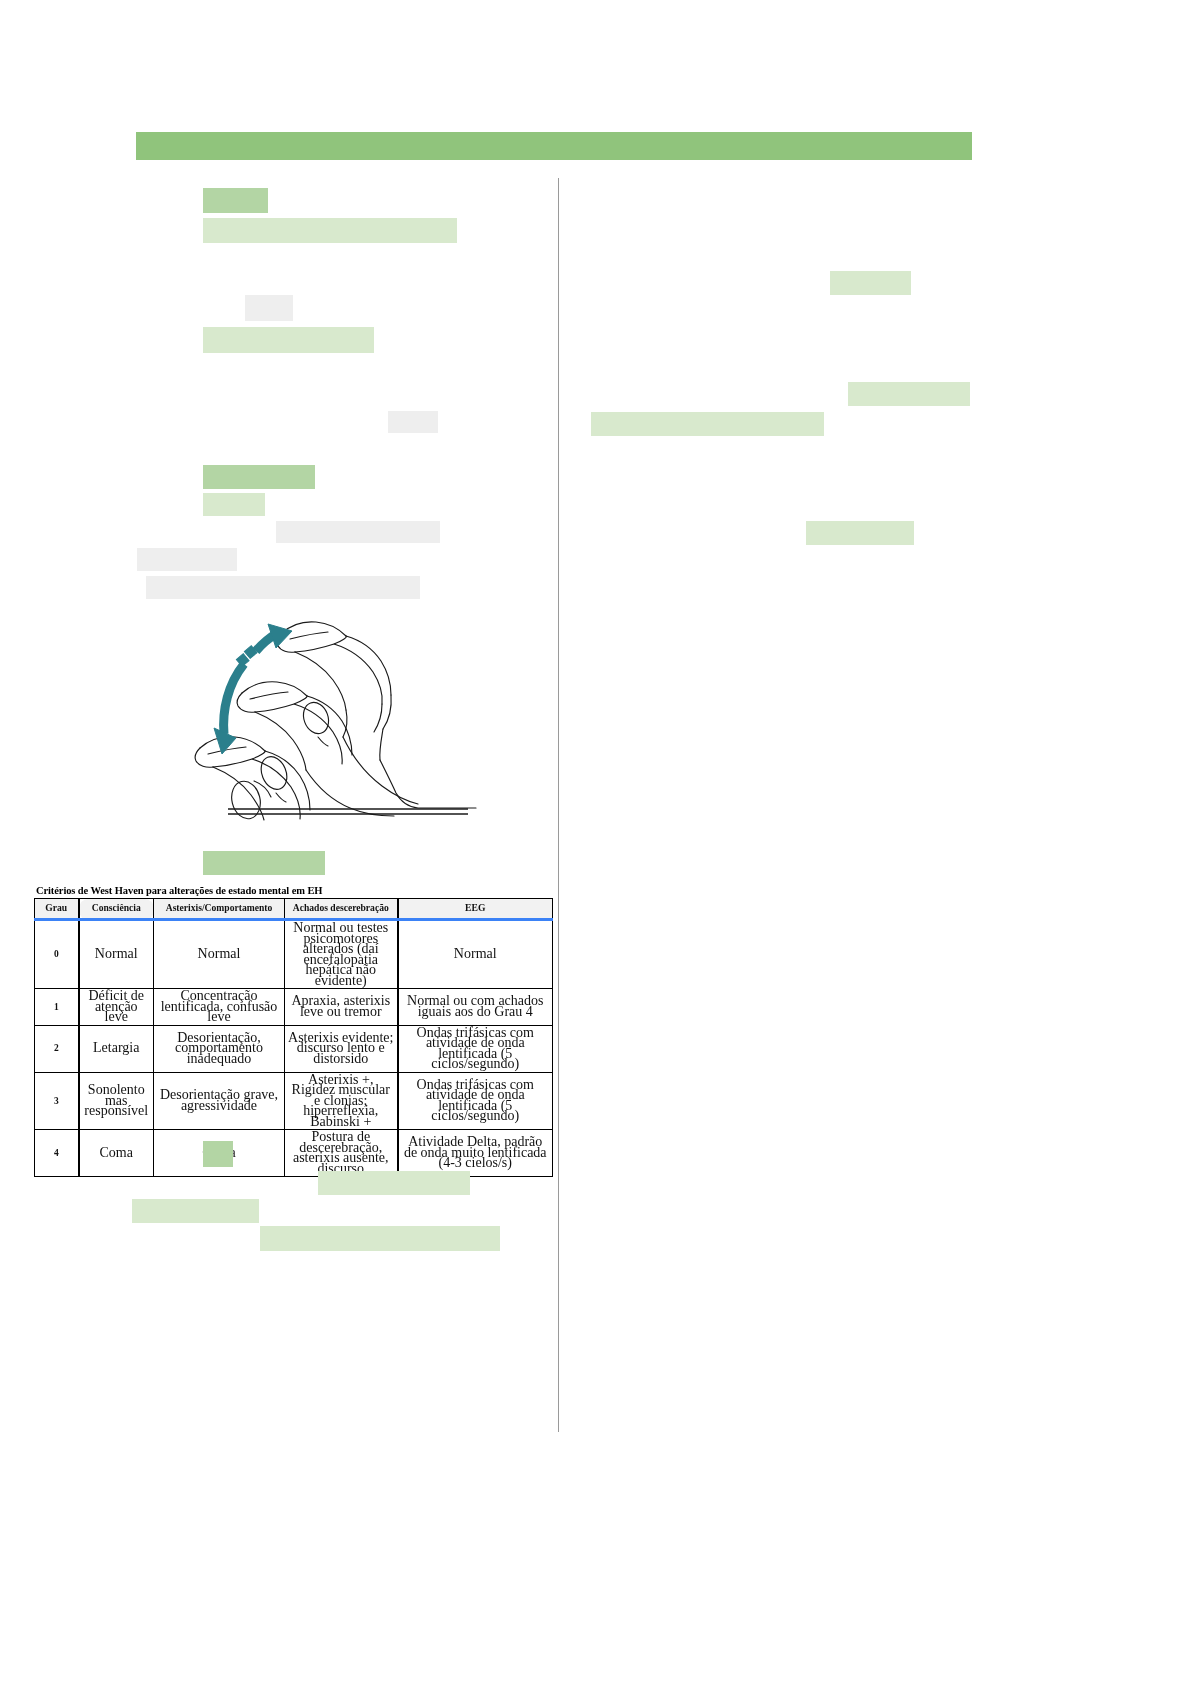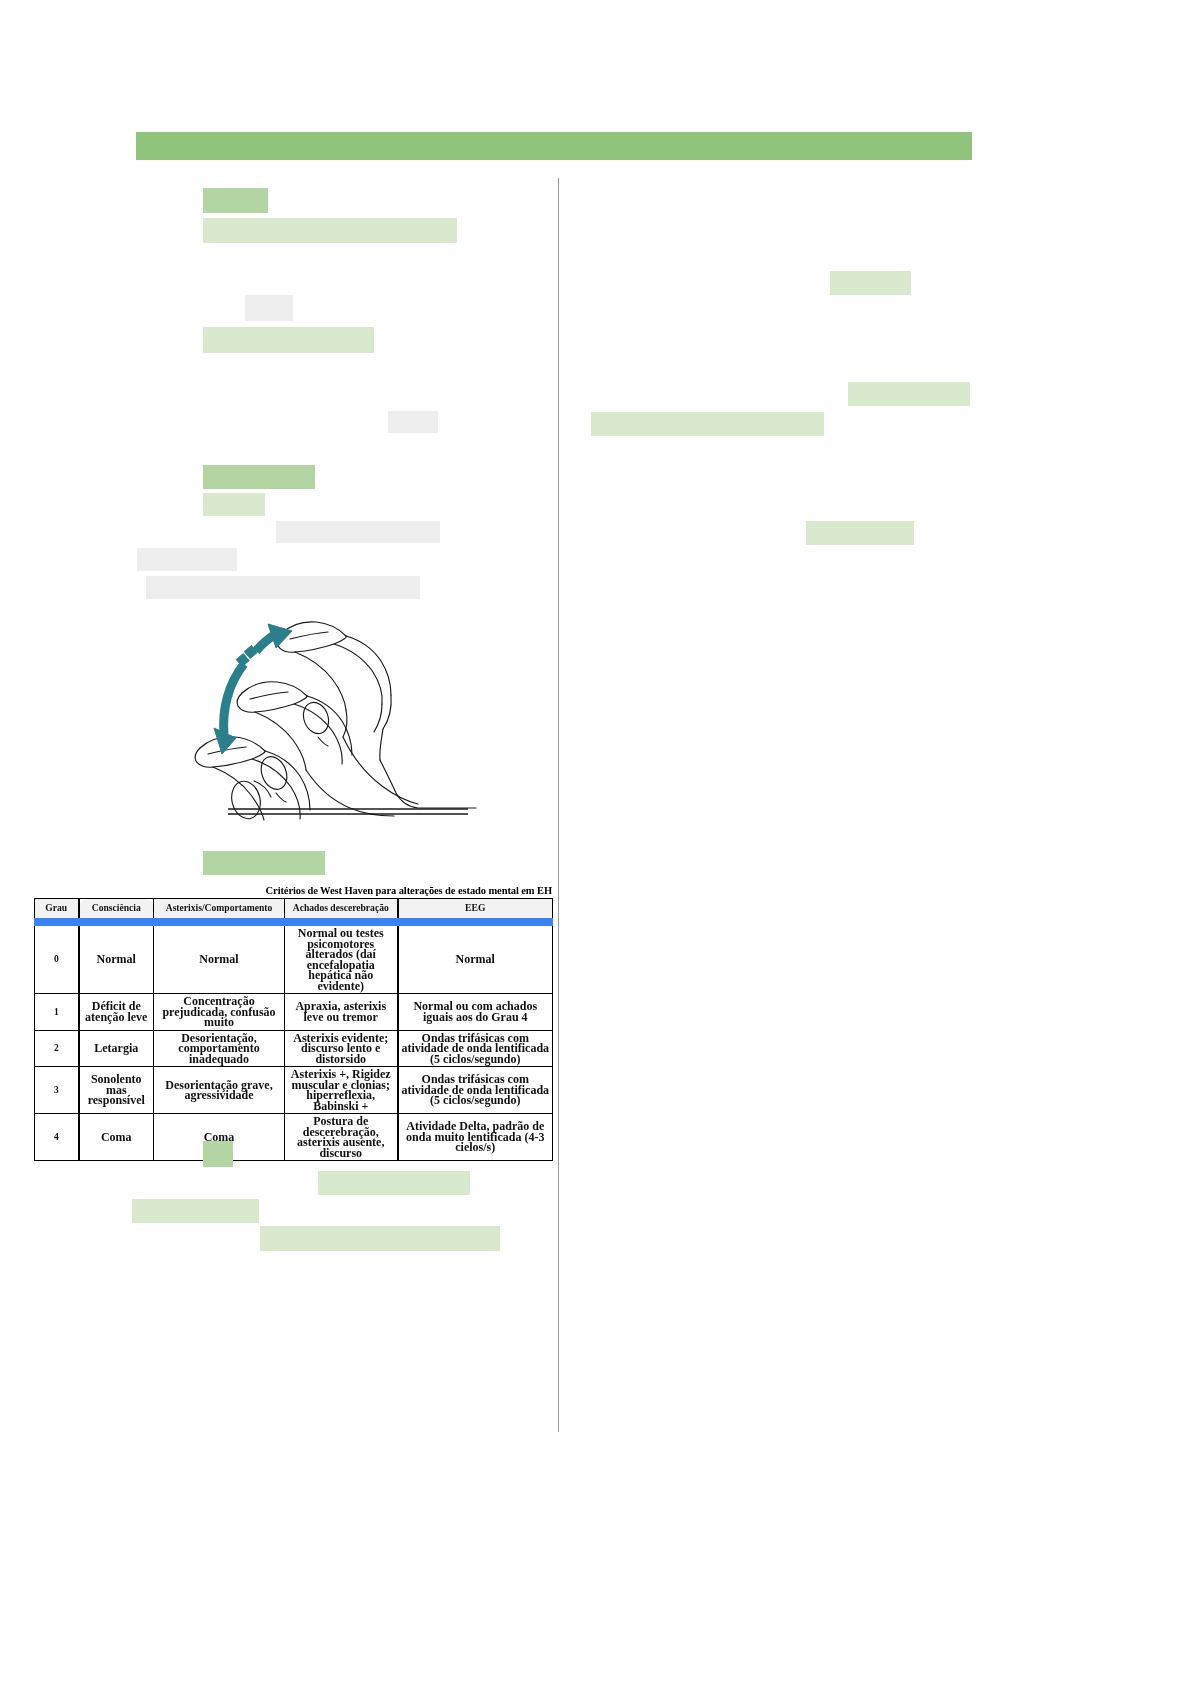--- a/index.html
+++ b/index.html
@@ -26,41 +26,41 @@
   
   .illus{position:absolute;left:170px;top:596px;width:310px;height:225px;}
   .illus svg{display:block;width:310px;height:225px;}
 
   
   .table-wrap{position:absolute;left:34px;top:885px;width:518px;}
   .table-caption{
     font-family:"Liberation Serif", serif;
     font-size:10.5px;font-weight:bold;color:#000;
     letter-spacing:-0.1px;
-    margin:0 0 1px 2px;line-height:12px;text-align:right;
+    margin:0 0 1px 2px;line-height:12px;
   }
   table.wh{
     border-collapse:collapse;width:518px;
     table-layout:fixed;
     font-family:"Liberation Serif", serif;
     background:#fff;
   }
   table.wh th, table.wh td{
     border:1px solid #000;
     text-align:center;vertical-align:middle;
     padding:2px 2px;
     line-height:10.5px;
   }
   table.wh th{
     font-size:9.6px;font-weight:bold;
     background:#f2f2f2;
     height:15px;
-    border-bottom:8px solid #3b82f6;
-  }
-  table.wh td{font-size:12px;font-weight:bold;}
+    border-bottom:3px solid #3b82f6;
+  }
+  table.wh td{font-size:14px;font-weight:normal;}
   table.wh td.grade{font-weight:bold;font-size:9.5px;}
   table.wh col.c0{width:44px;}
   table.wh col.c1{width:75px;}
   table.wh col.c2{width:131px;}
   table.wh col.c3{width:113px;}
   table.wh col.c4{width:155px;}
   table.wh tr.r0 td{height:56px;}
   table.wh tr.r1 td{height:31px;}
   table.wh tr.r2 td{height:31px;}
   table.wh tr.r3 td{height:41px;}
@@ -177,21 +177,21 @@
         <tr class="r0">
           <td class="grade">0</td>
           <td>Normal</td>
           <td>Normal</td>
           <td>Normal ou testes psicomotores alterados (daí encefalopatia hepática não evidente)</td>
           <td>Normal</td>
         </tr>
         <tr class="r1">
           <td class="grade">1</td>
           <td>Déficit de atenção leve</td>
-          <td>Concentração prejudicada, confusão muito</td>
+          <td>Concentração lentificada, confusão leve</td>
           <td>Apraxia, asterixis leve ou tremor</td>
           <td>Normal ou com achados iguais aos do Grau 4</td>
         </tr>
         <tr class="r2">
           <td class="grade">2</td>
           <td>Letargia</td>
           <td>Desorientação, comportamento inadequado</td>
           <td>Asterixis evidente; discurso lento e distorsido</td>
           <td>Ondas trifásicas com atividade de onda lentificada (5 ciclos/segundo)</td>
         </tr>

